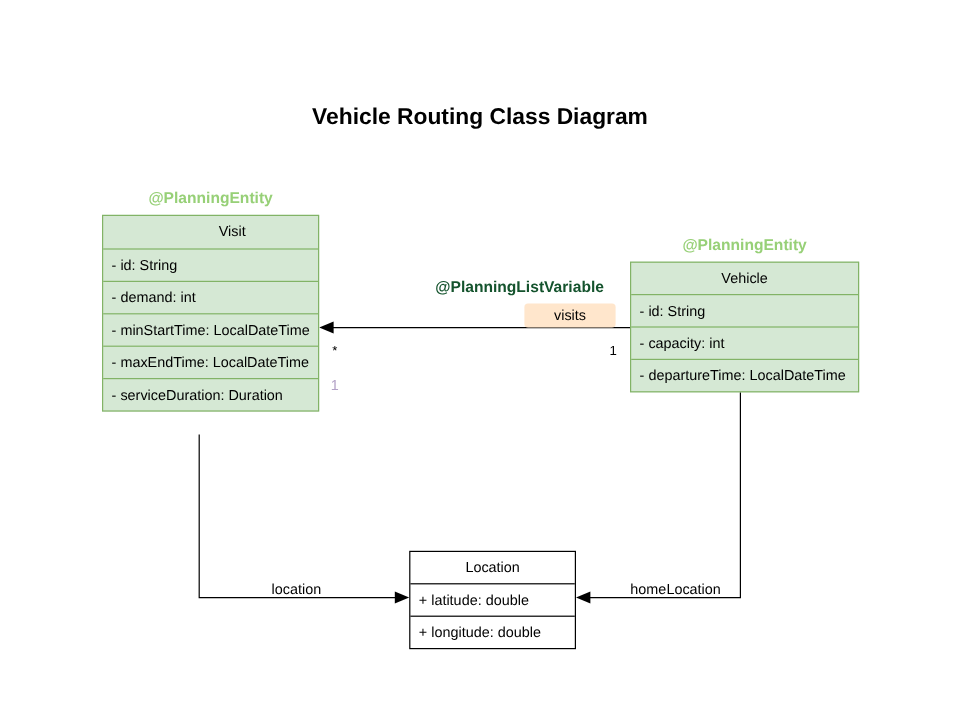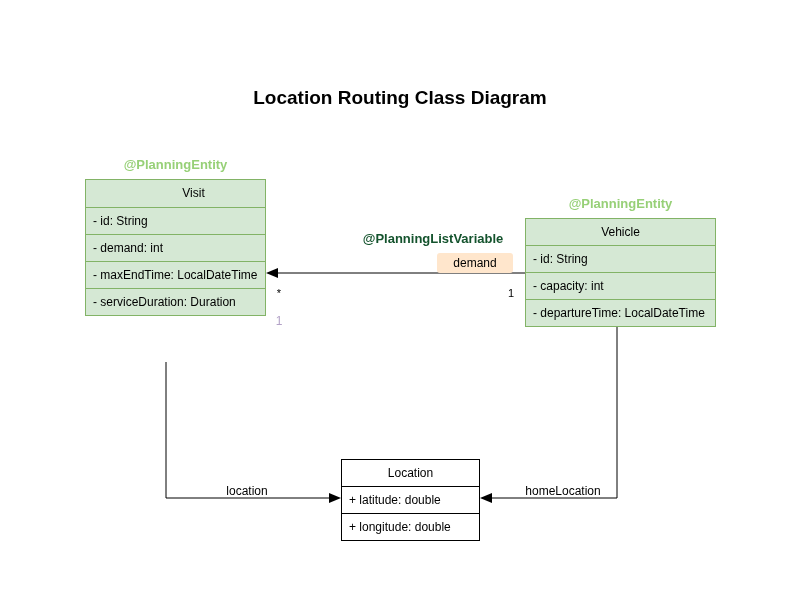--- a/index.html
+++ b/index.html
@@ -96,47 +96,48 @@
     <g>
       <polyline points="166,362 166,498 332,498" fill="none" stroke="#000000" stroke-width="1"></polyline>
       <polygon points="341,498 329,493 329,503" fill="#000000"></polygon>
     </g>
     <g>
       <polyline points="617,322 617,498 489,498" fill="none" stroke="#000000" stroke-width="1"></polyline>
       <polygon points="480,498 492,493 492,503" fill="#000000"></polygon>
     </g>
   </svg>
 
-  <div id="diagram-title">Location Routing Class Diagram</div>
+  <div id="diagram-title">Vehicle Routing Class Diagram</div>
 
   <div class="annotation green" style="left:85px; top:157px; width:181px;">@PlanningEntity</div>
   <div class="class-box entity" style="left:85px; top:179px; width:181px;">
     <div class="class-header" style="height:27px; line-height:27px;padding-left:36px;">Visit</div>
     <div class="class-attr">- id: String</div>
     <div class="class-attr">- demand: int</div>
+    <div class="class-attr">- minStartTime: LocalDateTime</div>
     <div class="class-attr">- maxEndTime: LocalDateTime</div>
     <div class="class-attr">- serviceDuration: Duration</div>
   </div>
 
   <div class="annotation green" style="left:525px; top:196px; width:191px;">@PlanningEntity</div>
   <div class="class-box entity" style="left:525px; top:218px; width:191px;">
     <div class="class-header">Vehicle</div>
     <div class="class-attr">- id: String</div>
     <div class="class-attr">- capacity: int</div>
     <div class="class-attr">- departureTime: LocalDateTime</div>
   </div>
 
   <div class="class-box plain" style="left:341px; top:459px; width:139px;">
     <div class="class-header">Location</div>
     <div class="class-attr">+ latitude: double</div>
     <div class="class-attr">+ longitude: double</div>
   </div>
 
   <div class="annotation orange" style="left:333px; top:231px; width:200px;">@PlanningListVariable</div>
-  <div class="badge" style="left:437px; top:253px; width:76px;">demand</div>
+  <div class="badge" style="left:437px; top:253px; width:76px;">visits</div>
   <div class="mult" style="left:272px; top:286px; width:14px;">*</div>
   <div class="mult" style="left:504px; top:286px; width:14px;">1</div>
   <div class="mult muted" style="left:272px; top:314px; width:14px;">1</div>
 
   <div class="edge-label" style="left:207px; top:484px; width:80px;">location</div>
   <div class="edge-label" style="left:513px; top:484px; width:100px;">homeLocation</div>
 
 </div>
 
 </body></html>

